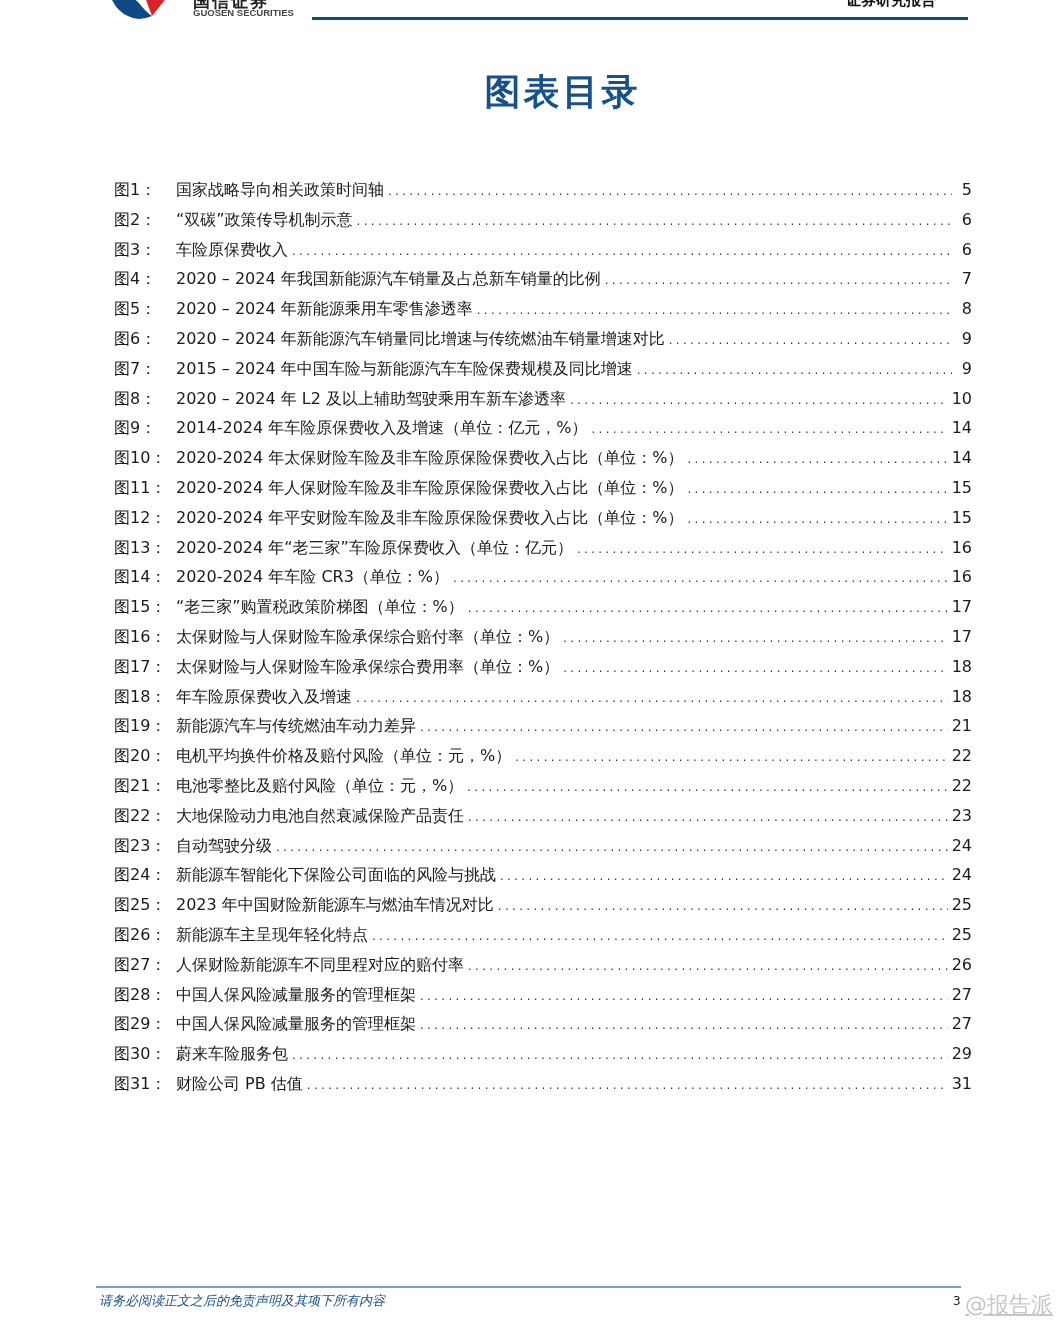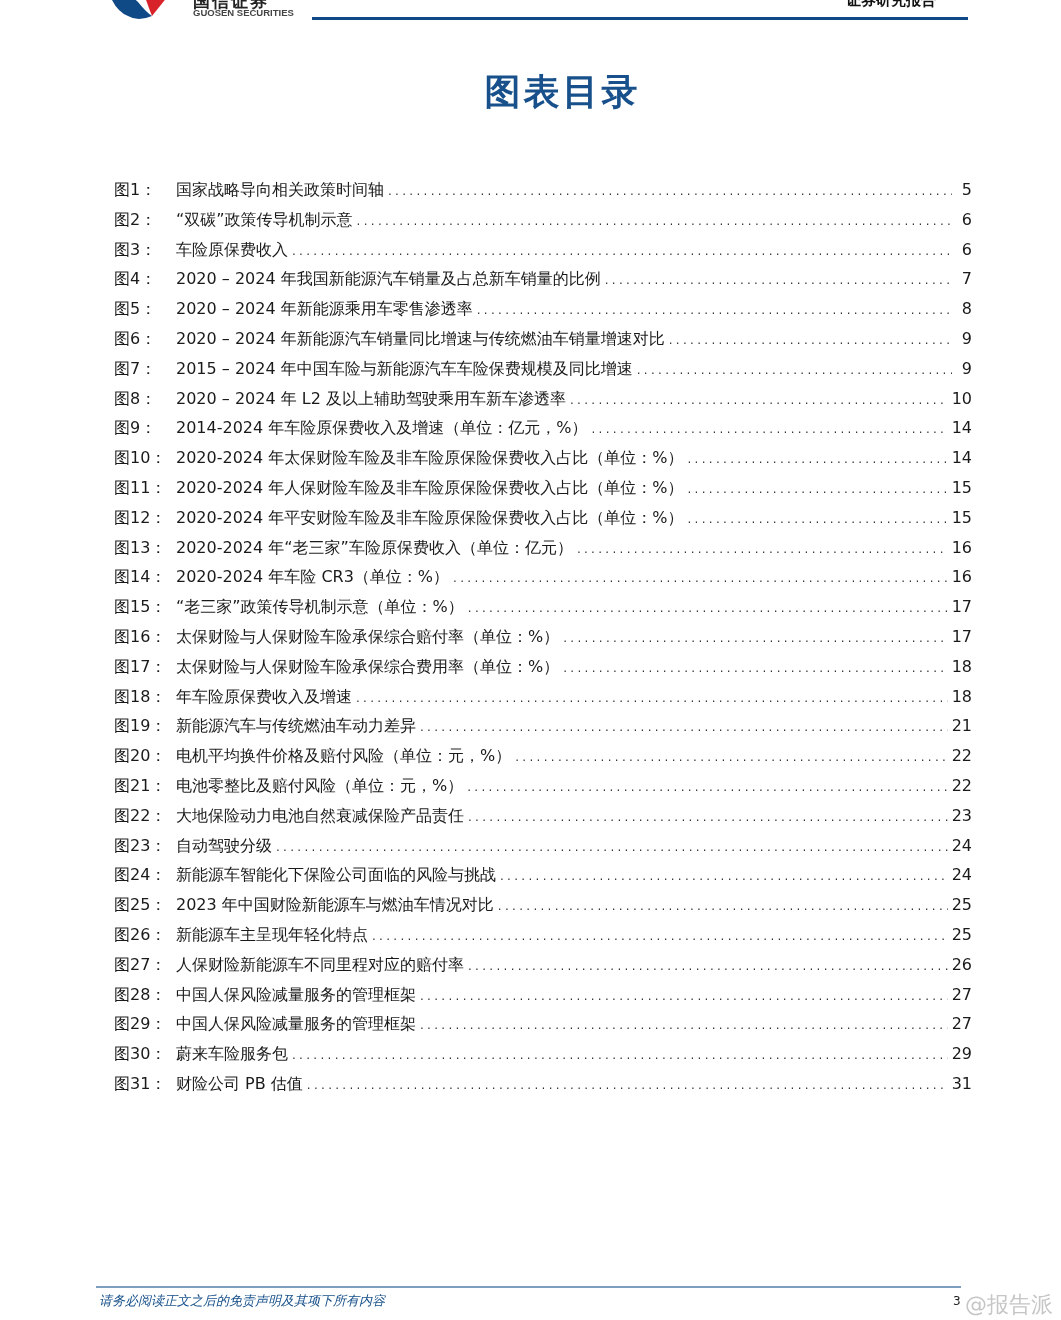--- a/index.html
+++ b/index.html
@@ -14,21 +14,21 @@
     .page-title { position:absolute; left:0; width:1061px; top:68px; text-align:center;
                   font-size:36px; font-weight:bold; color:#17508a; letter-spacing:3px;margin-left:32px; }
     .toc { position:absolute; left:114px; top:148px; width:858px;margin-top:27px; }
     .toc-row { display:flex; align-items:baseline; height:29.8px; font-size:16px; line-height:29.8px; white-space:nowrap; }
     .toc-label { flex:0 0 auto; min-width:62px; }
     .toc-title { flex:0 0 auto; }
     .toc-dots { flex:1 1 auto; overflow:hidden; margin:0 4px; color:#333; letter-spacing:3.3px; font-size:12px; }
     .toc-page { flex:0 0 auto; text-align:right; min-width:16px; }
     .footer-rule { position:absolute; left:96px; top:1286px; width:865px; height:2px; background:#7d9fbe; }
     .footer-note { position:absolute; left:99px; top:1292px; font-size:13px; font-style:italic; color:#17508a; }
-    .watermark { position:absolute; right:8px; top:1290px; font-size:22px; color:#c6c6c6; }
+    .watermark { position:absolute; right:8px; top:1290px; font-size:22px; color:#c6c6c6;text-decoration:underline; }
     .page-no { position:absolute; left:953px; top:1294px; font-size:12px; color:#222; }
   </style>
 </head>
 <body>
 
 <div class="header">
   <svg class="logo-mark" viewBox="0 0 70 36">
     <path d="M4 14 Q18 4 30 16 Q38 26 44 30 Q30 36 20 30 Q10 26 4 14 Z" fill="#0f4a86"></path>
     <path d="M34 2 L68 0 L44 30 Q40 20 34 2 Z" fill="#d9232a"></path>
   </svg>
@@ -120,21 +120,21 @@
       <span class="toc-page">16</span>
     </div>
     <div class="toc-row">
       <span class="toc-label">图14：</span>
       <span class="toc-title">2020-2024 年车险 CR3（单位：%）</span>
       <span class="toc-dots">........................................................................................................................................................................................................</span>
       <span class="toc-page">16</span>
     </div>
     <div class="toc-row">
       <span class="toc-label">图15：</span>
-      <span class="toc-title">“老三家”政策传导机制示意（单位：%）</span>
+      <span class="toc-title">“老三家”购置税政策阶梯图（单位：%）</span>
       <span class="toc-dots">........................................................................................................................................................................................................</span>
       <span class="toc-page">17</span>
     </div>
     <div class="toc-row">
       <span class="toc-label">图16：</span>
       <span class="toc-title">太保财险与人保财险车险承保综合赔付率（单位：%）</span>
       <span class="toc-dots">........................................................................................................................................................................................................</span>
       <span class="toc-page">17</span>
     </div>
     <div class="toc-row">

